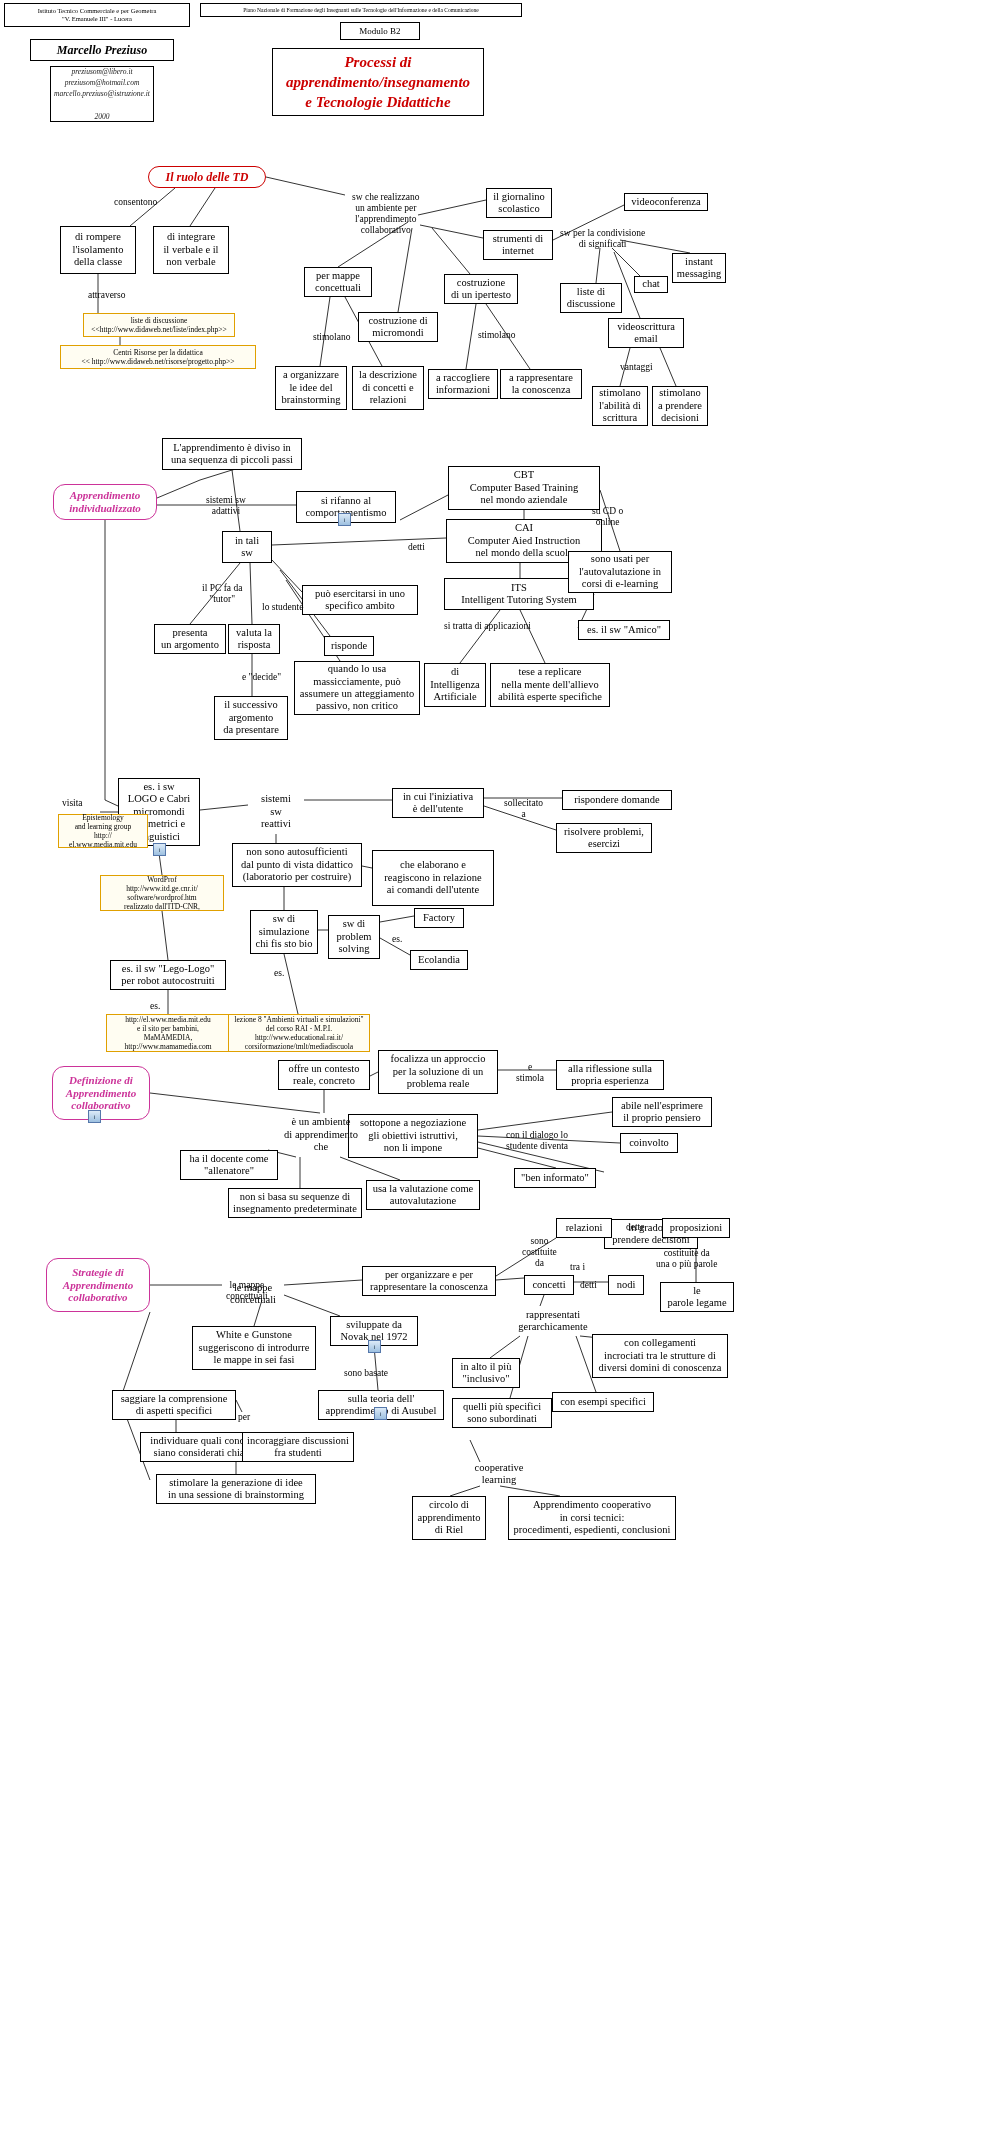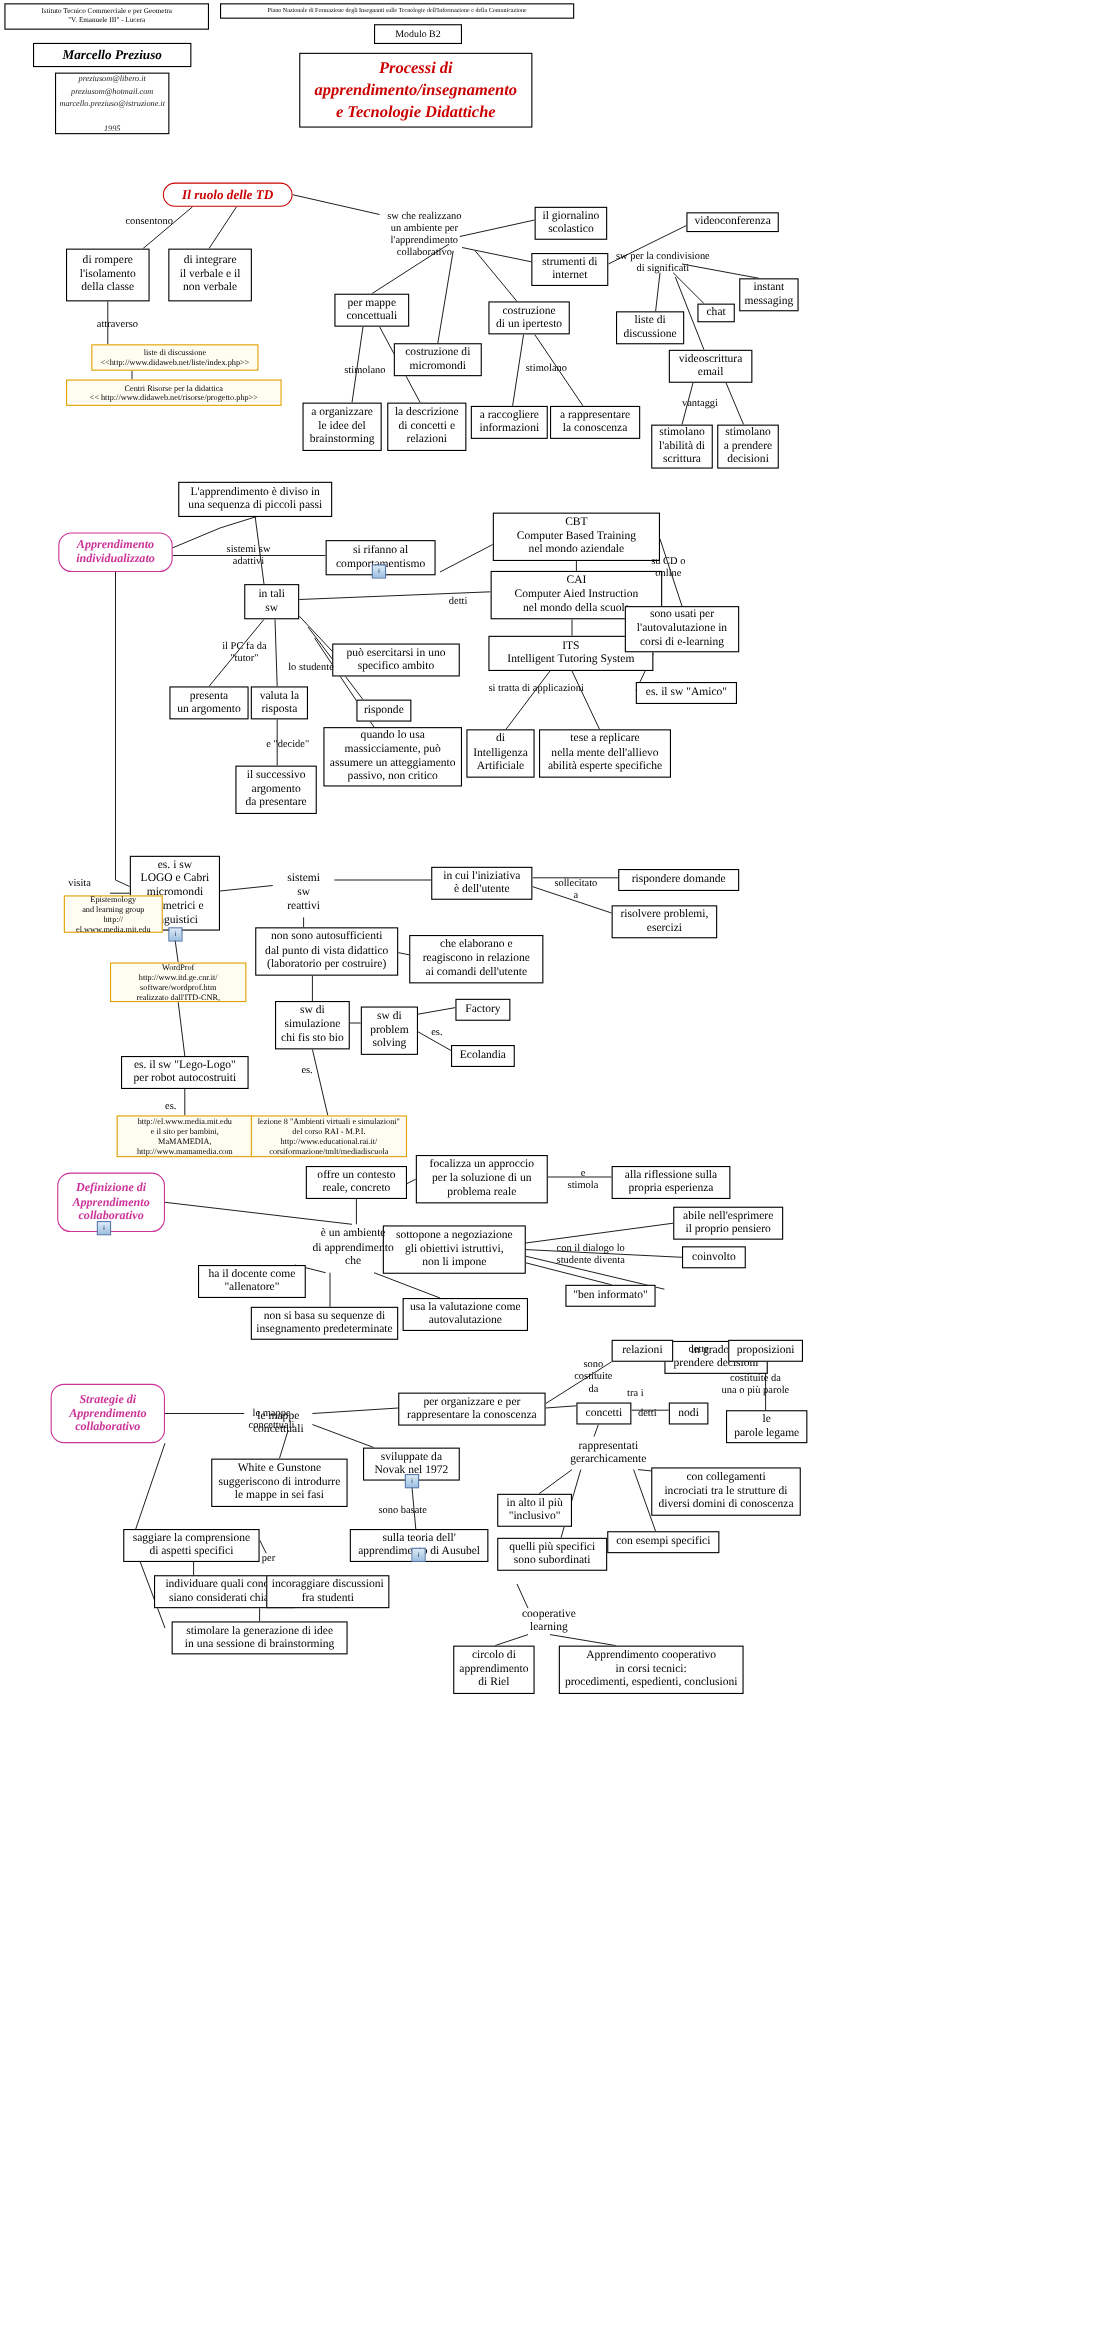--- a/index.html
+++ b/index.html
@@ -115,21 +115,21 @@
 
   <div class="node hdr" style="left:4px;top:3px;width:186px;height:24px;">Istituto Tecnico Commerciale e per Geometra
 "V. Emanuele III" - Lucera</div>
   <div class="node hdr" style="left:200px;top:3px;width:322px;height:14px;font-size:5.5px;">Piano Nazionale di Formazione degli Insegnanti sulle Tecnologie dell'Informazione e della Comunicazione</div>
   <div class="node modulo" style="left:340px;top:22px;width:80px;height:18px;">Modulo B2</div>
   <div class="node author" style="left:30px;top:39px;width:144px;height:22px;">Marcello Preziuso</div>
   <div class="node contact" style="left:50px;top:66px;width:104px;height:56px;line-height:1.5;">preziusom@libero.it
 preziusom@hotmail.com
 marcello.preziuso@istruzione.it
 
-1995</div>
+2000</div>
   <div class="node bigtitle" style="left:272px;top:48px;width:212px;height:68px;">Processi di
 apprendimento/insegnamento
 e Tecnologie Didattiche</div>
 
   <svg class="links" viewBox="0 0 996 2130">
     <g stroke="#000" stroke-width="0.8" fill="none">
 
       <path d="M175,188 L130,226"></path>
       <path d="M215,188 L190,226"></path>
       <path d="M98,274 L98,313"></path>
@@ -347,21 +347,21 @@
       <div class="node " style="left: 410px; top: 950px; width: 58px; height: 20px;">Ecolandia</div>
       <div class="node url" style="left: 228px; top: 1014px; width: 142px; height: 38px;">lezione 8 "Ambienti virtuali e simulazioni"
 del corso RAI - M.P.I.
 http://www.educational.rai.it/
 corsiformazione/tmlt/mediadiscuola</div>
       <div class="node " style="left: 392px; top: 788px; width: 92px; height: 30px;">in cui l'iniziativa
 è dell'utente</div>
       <div class="node " style="left: 562px; top: 790px; width: 110px; height: 20px;">rispondere domande</div>
       <div class="node " style="left: 556px; top: 823px; width: 96px; height: 30px;">risolvere problemi,
 esercizi</div>
-      <div class="node " style="left: 372px; top: 850px; width: 122px; height: 44px;">che elaborano e
+      <div class="node " style="left: 372px; top: 850px; width: 122px; height: 56px;">che elaborano e
 reagiscono in relazione
 ai  comandi dell'utente</div>
       <div class="node pink" style="left: 52px; top: 1066px; width: 98px; height: 54px;">Definizione di
 Apprendimento
 collaborativo</div>
       <div class="node " style="left: 278px; top: 1060px; width: 92px; height: 30px;">offre un contesto
 reale, concreto</div>
       <div class="node " style="left: 378px; top: 1050px; width: 120px; height: 44px;">focalizza un approccio
 per la soluzione di un
 problema reale</div>

